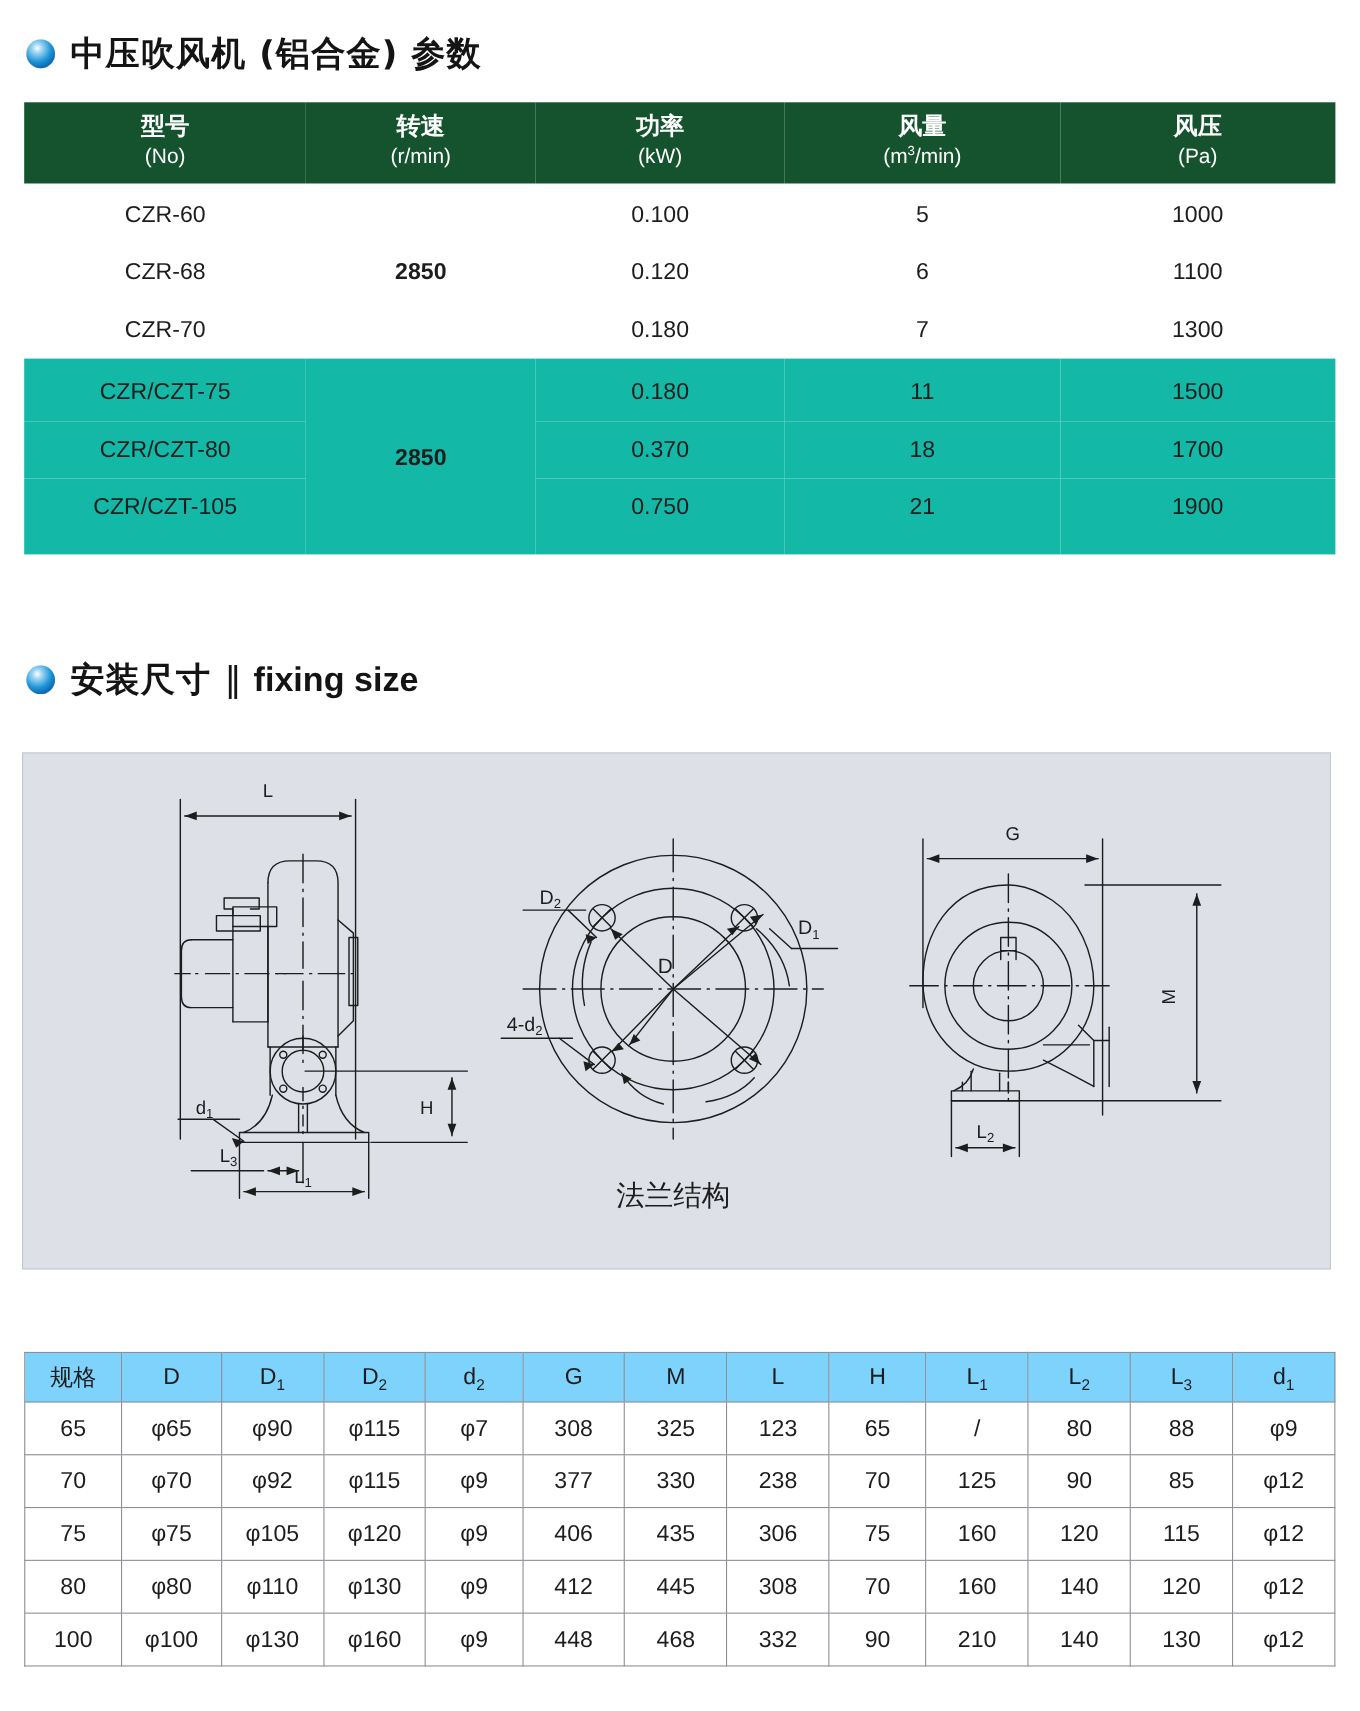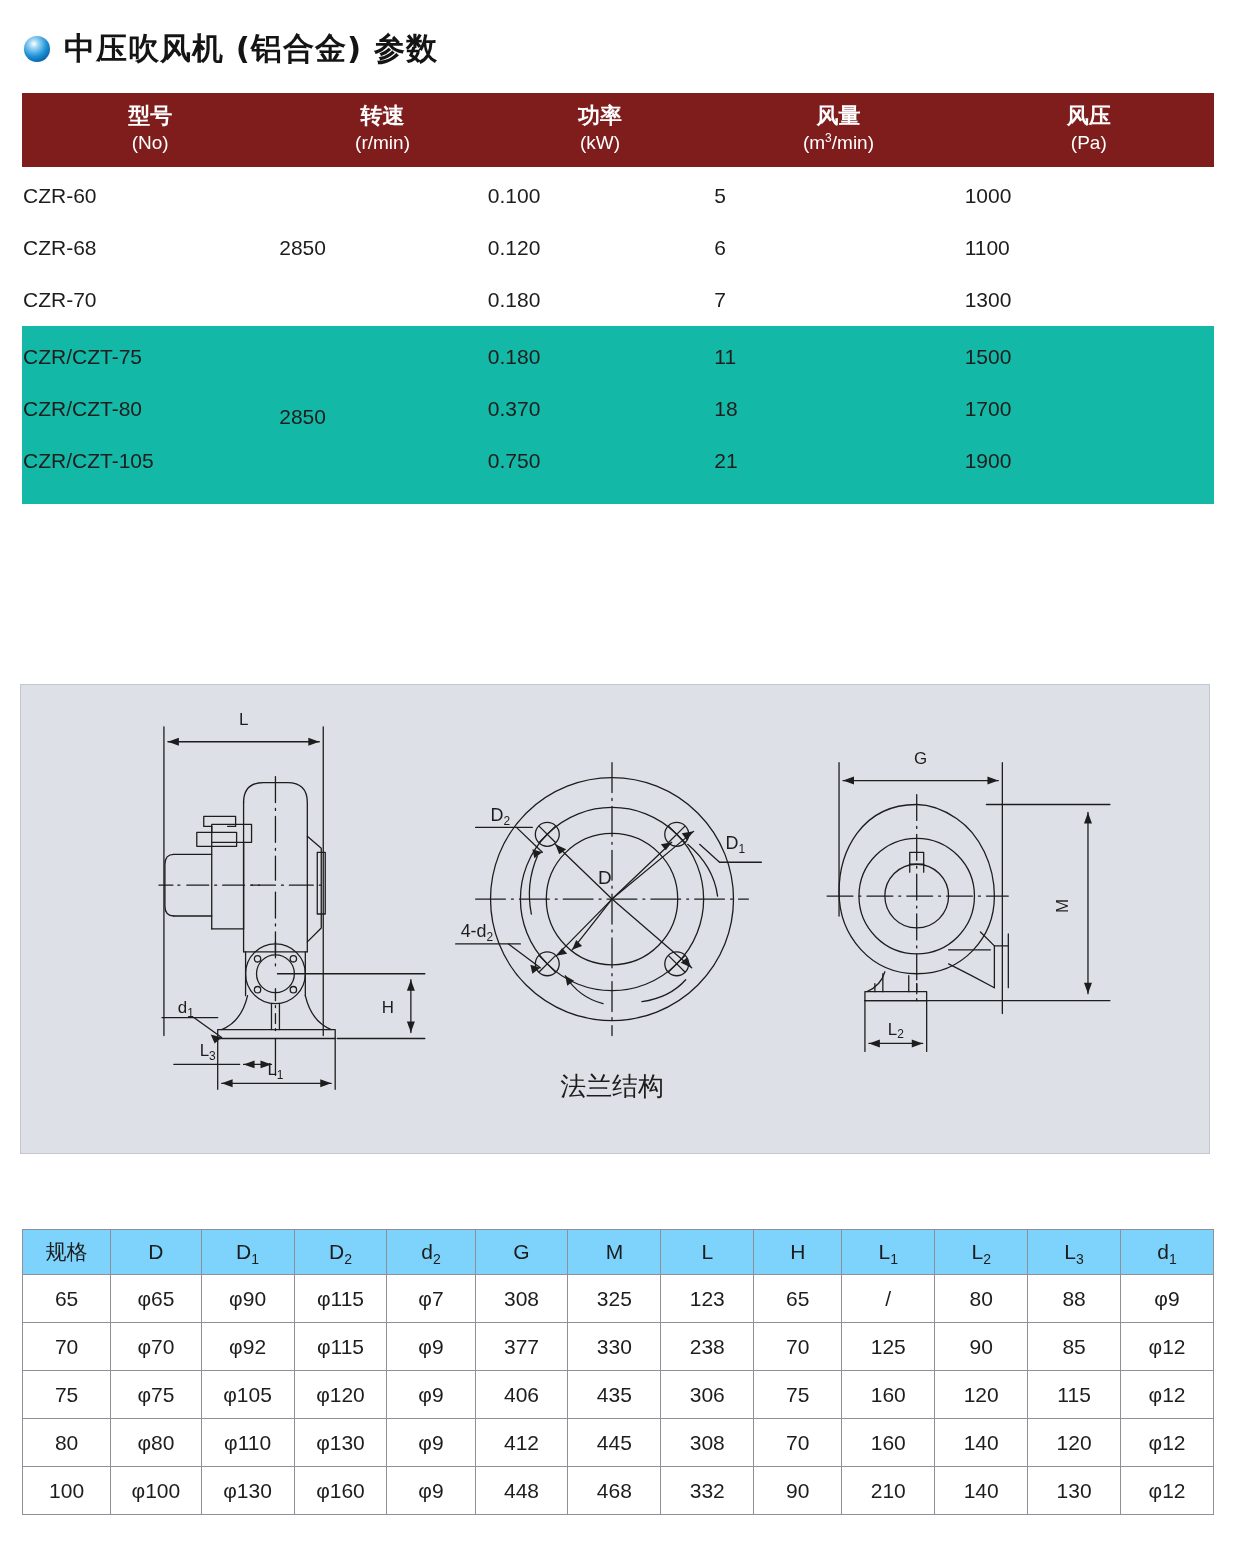--- a/index.html
+++ b/index.html
@@ -33,41 +33,41 @@
   .section-title .latin{font-family:"Liberation Sans",sans-serif;letter-spacing:0;}
   .sep-bars{
     display:inline-block;margin:0 10px 0 12px;
     font-weight:normal;color:#141414;
   }
 
   
   .spec-wrap{position:absolute;left:22px;top:93px;width:1192px;}
   table.spec{border-collapse:collapse;width:100%;table-layout:fixed;}
   table.spec thead th{
-    background:#7f1d1d;color:#ffffff;
+    background:#14532d;color:#ffffff;
     font-weight:normal;padding:9px 0 11px;
     vertical-align:middle;border:0;
   }
   .th-cn{display:block;font-size:22px;font-weight:bold;line-height:1.28;
          font-family:"DejaVu Sans","Liberation Sans",sans-serif;}
   .th-en{display:block;font-size:19px;line-height:1.3;margin-top:1px;}
   .th-en sup{font-size:12px;vertical-align:super;line-height:0;}
   table.spec td{
-    font-size:21px;text-align:left;color:#1d1d1d;
+    font-size:21px;text-align:center;color:#1d1d1d;
     height:50px;border:0;
     font-family:"Liberation Sans",sans-serif;
     margin-top:28px;
   }
   tbody.grp-a td{background:#ffffff;}
   tbody.grp-b td{background:#14b8a6;}
   tbody.grp-a tr:first-child td{padding-top:4px;}
   tbody.grp-b tr:first-child td{padding-top:6px;}
   tbody.grp-b tr:last-child td{padding-bottom:18px;}
   td.model{text-align:center;}
-  td.rpm{vertical-align:middle;}
+  td.rpm{vertical-align:middle;font-weight:bold;}
 
   
   .draw-panel{
     position:absolute;left:20px;top:684px;
     width:1190px;height:470px;
     background:#dde1e7;
     border:1px solid #c3c7cf;
     box-sizing:border-box;
   }
   .draw-panel svg{display:block;width:100%;height:100%;}
@@ -172,20 +172,26 @@
         <tr>
           <td class="model">CZR/CZT-105</td>
           <td>0.750</td>
           <td>21</td>
           <td>1900</td>
         </tr>
       </tbody>
     </table>
   </div>
 
+  <div class="section-head" style="top:597px;">
+    <span class="bullet"></span>
+    <span class="section-title">
+      <span>安装尺寸</span><span class="sep-bars">‖</span><span class="latin">fixing size</span>
+    </span>
+  </div>
 
   <div class="draw-panel">
     <svg viewBox="0 0 1190 470" xmlns="http://www.w3.org/2000/svg" fill="none" stroke="#1d1d1d" stroke-width="1.3" stroke-linecap="round" stroke-linejoin="round">
 
       <g>
 
         <line x1="142" y1="42" x2="142" y2="352"></line>
         <line x1="302" y1="42" x2="302" y2="352"></line>
         <line x1="146" y1="57" x2="298" y2="57"></line>
         <path d="M146 57 l11 -4 v8 z" fill="#1d1d1d" stroke="none"></path>

